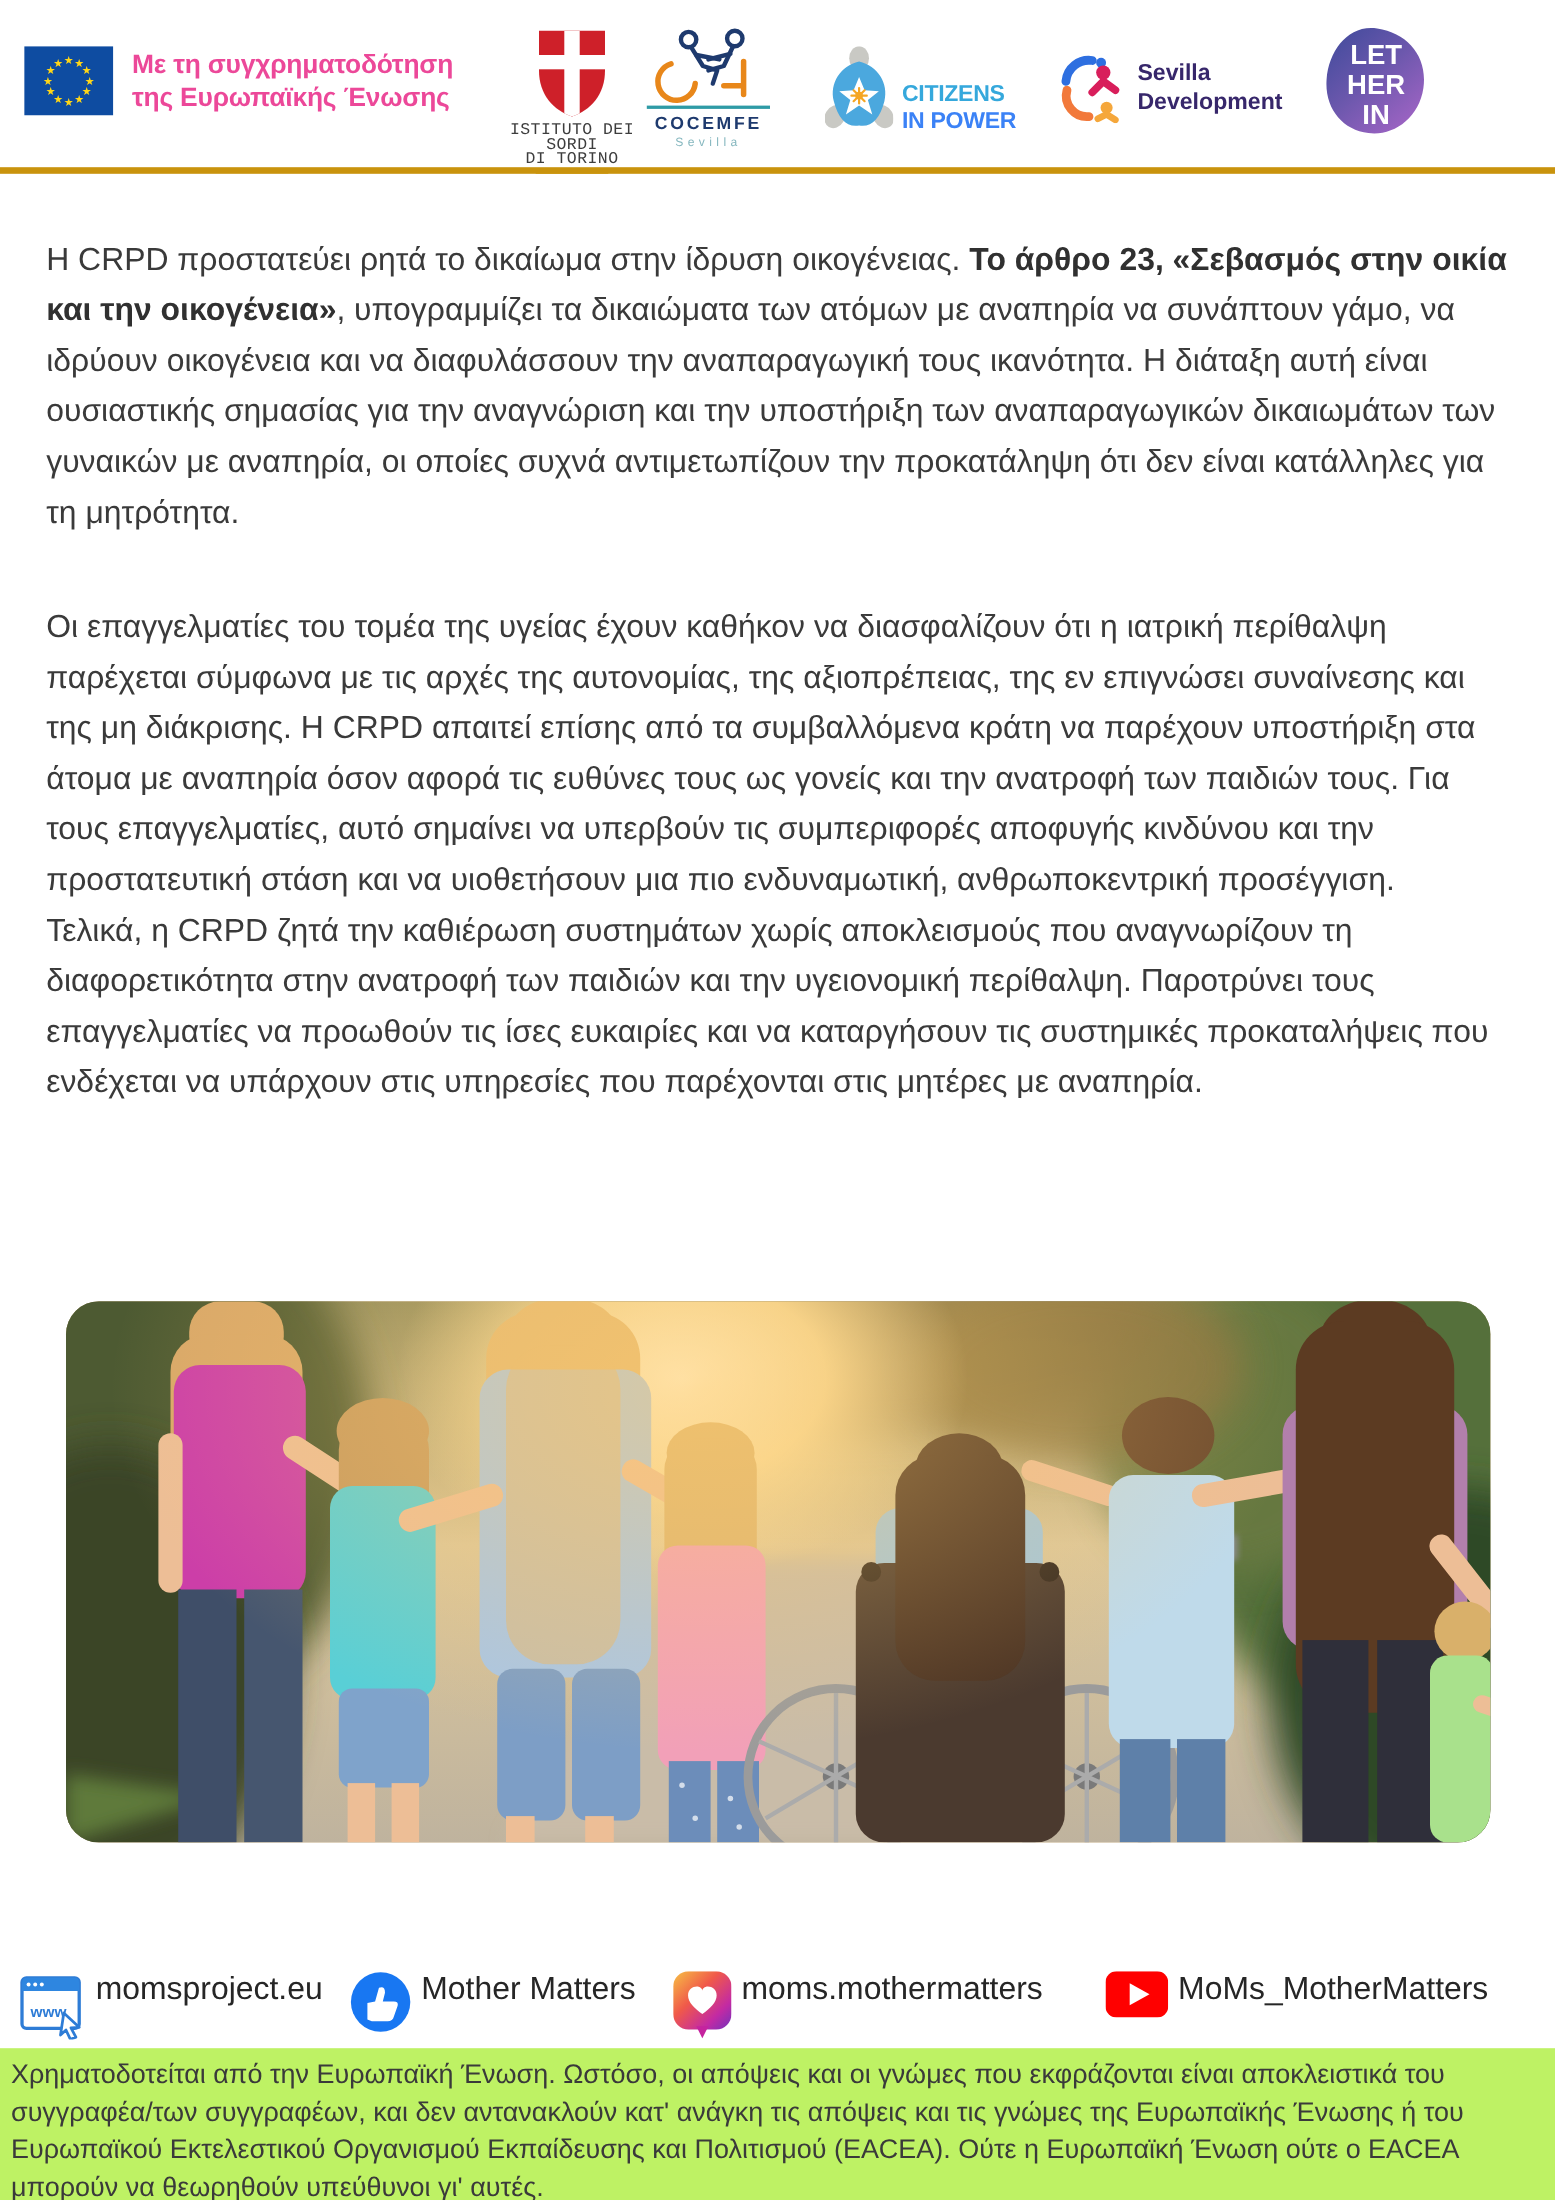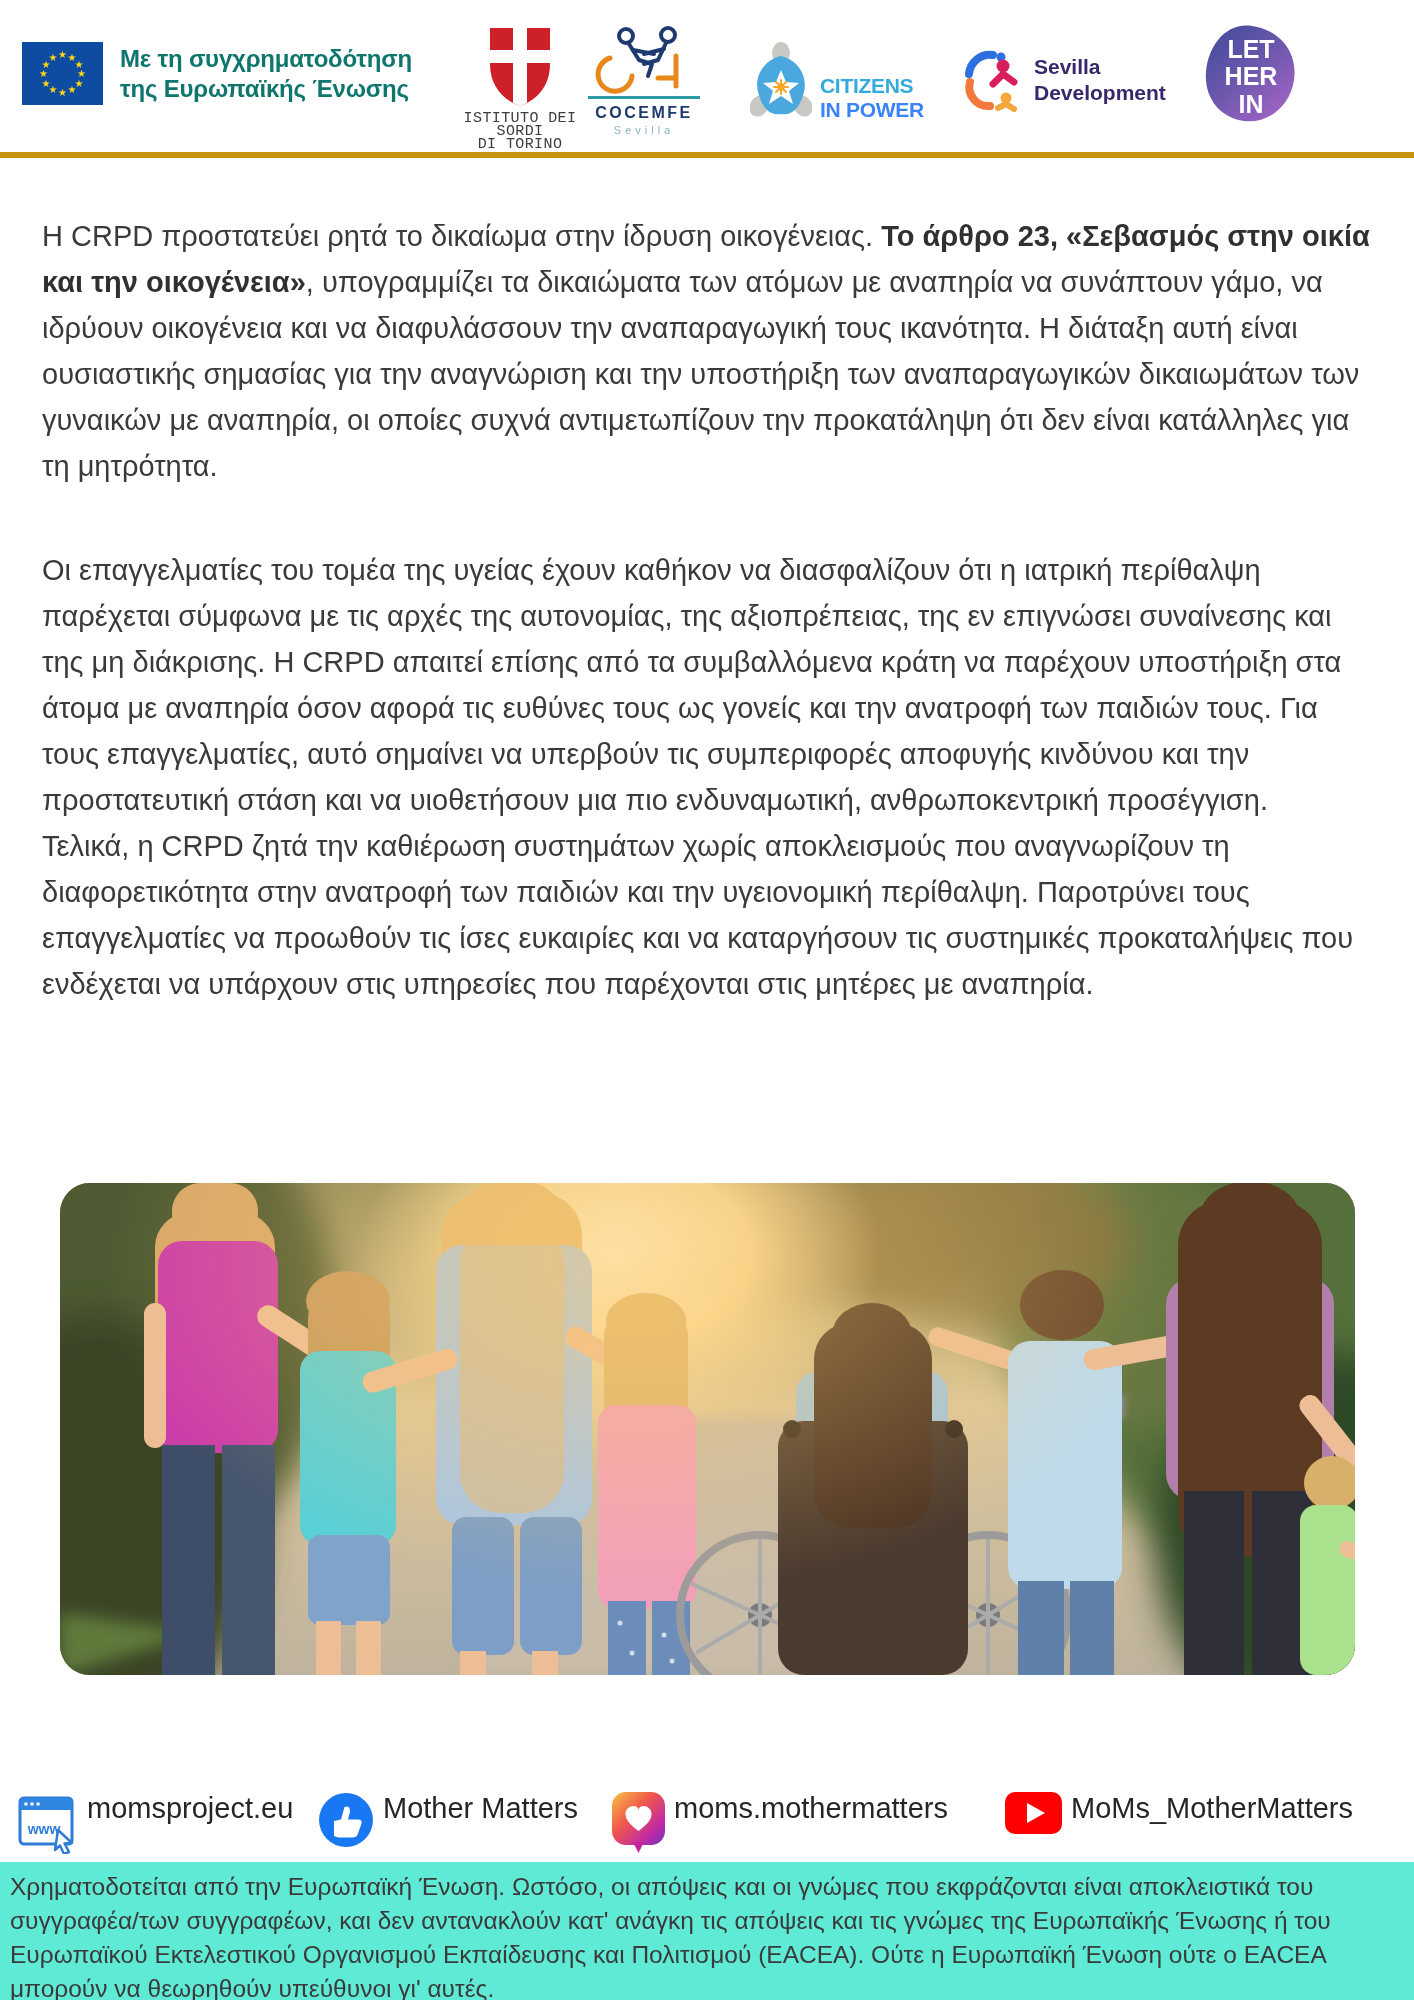--- a/index.html
+++ b/index.html
@@ -6,21 +6,21 @@
   html,body { background:#ffffff; }
   .page {
     position:relative; width:1414px; height:2000px; margin:0 auto;
     background:#ffffff; overflow:hidden;
     font-family:"Liberation Sans","DejaVu Sans",sans-serif;
   }
 
   
   .logo { position:absolute; display:flex; flex-direction:column; align-items:center; }
   .logo-eu { left:22px; top:42px; flex-direction:row; align-items:center; gap:17px; }
-  .eu-text { color:#0f766e; font-weight:bold; font-size:24px; line-height:30px; letter-spacing:-0.2px; }
+  .eu-text { color:#ec4899; font-weight:bold; font-size:24px; line-height:30px; letter-spacing:-0.2px; }
   .logo-istituto { left:448px; top:24px; width:144px; }
   .istituto-caption { margin-top:4px; font-family:Liberation Mono, monospace; font-size:15px; line-height:13px; color:#3d3d3d; text-align:center; letter-spacing:0.4px; }
   .istituto-rule { width:66px; height:3px; background:#D8A91C; margin-top:4px; }
   .logo-cocemfe { left:583px; top:24px; width:122px; }
   .cocemfe-rule { width:112px; height:3px; background:#2E9BA6; margin-top:2px; }
   .cocemfe-name { margin-top:5px; font-size:16px; font-weight:bold; color:#1E3A6E; letter-spacing:2.5px; }
   .cocemfe-city { margin-top:2px; font-size:11px; color:#85B7BF; letter-spacing:4px; }
   .logo-citizens { left:750px; top:42px; flex-direction:row; align-items:center; gap:8px; }
   .citizens-l1 { font-size:21px; font-weight:bold; color:#35A8DC; line-height:24px; letter-spacing:-0.3px;margin-top:32px;}
   .citizens-l2 { font-size:21px; font-weight:bold; color:#3b82f6; line-height:24px; letter-spacing:-0.3px;}
@@ -49,21 +49,21 @@
   .flink { position:absolute; top:1792px; height:62px; display:flex; gap:9px; cursor:pointer; }
   .flink .label { font-size:29px; color:#262626; white-space:nowrap; }
   .flink-web { left:18px; }
   .flink-fb { left:318px; }
   .flink-ig { left:612px; }
   .flink-yt { left:1005px; }
 
   
   .disclaimer {
     position:absolute; left:0; top:1862px; width:1414px; height:138px;
-    background:#5eead4; color:#3A3A3A;
+    background:#bef264; color:#3A3A3A;
     font-size:24.5px; line-height:34px; padding:8px 12px 0 10px;
   }
 </style>
 </head>
 <body>
 
 <div class="page">
 
   <header>
 

